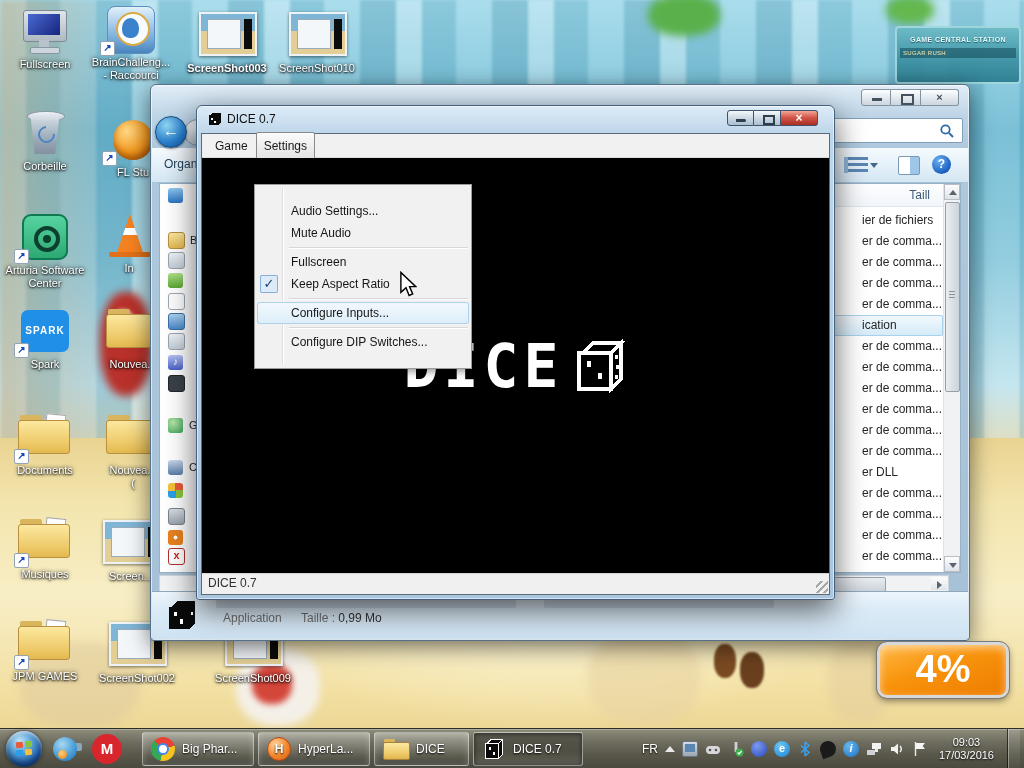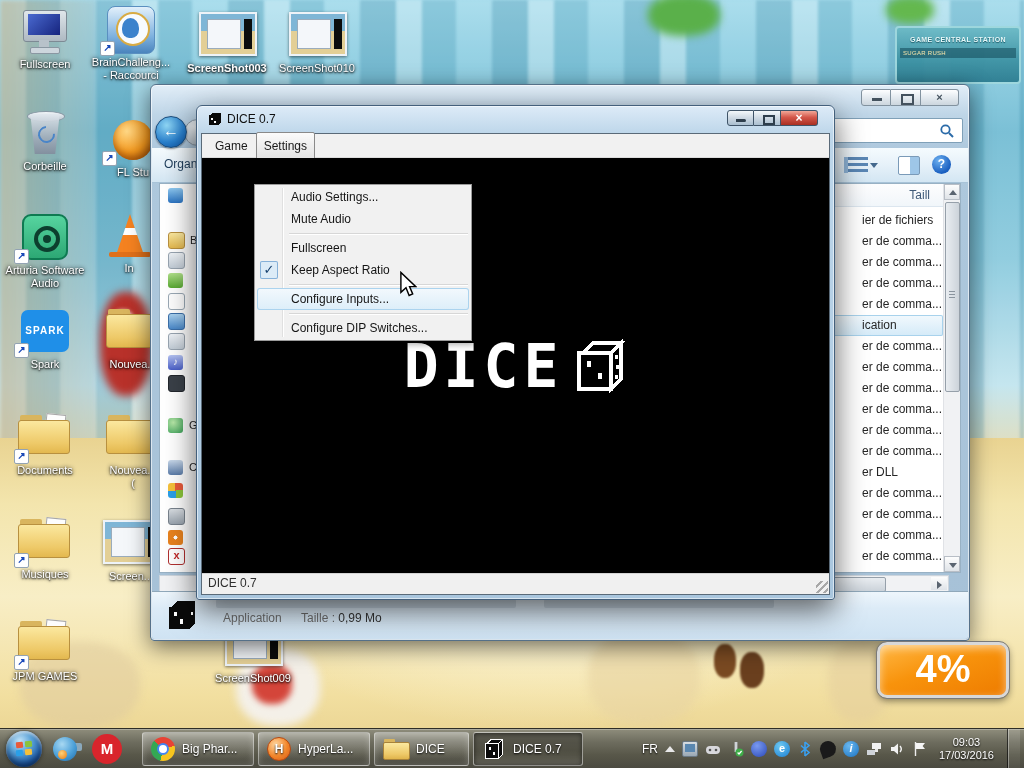--- a/index.html
+++ b/index.html
@@ -168,21 +168,21 @@
   .dclient{position:absolute;left:0;right:0;top:24px;bottom:21px;background:#000;
     display:flex;align-items:center;justify-content:center;}
   .logo{display:flex;align-items:center;gap:10px;}
   .logo-text{font-family:"DejaVu Sans Mono",monospace;font-weight:bold;font-size:58px;color:#fff;
     letter-spacing:5px;transform:scaleY(1.04);}
   .dstatus{position:absolute;left:0;right:0;bottom:0;height:20px;background:#f0f0f0;border-top:1px solid #d4d4d4;
     font-size:12px;color:#2e2e2e;line-height:19px;padding-left:6px;}
   .grip{position:absolute;right:1px;bottom:1px;width:12px;height:12px;
     background:repeating-linear-gradient(135deg,transparent 0 3px,#a8a8a8 3px 5px);}
   .smenu{position:absolute;left:52px;top:50px;width:216px;background:#f1f1f1;border:1px solid #9b9b9b;
-    box-shadow:3px 3px 7px rgba(0,0,0,.38);padding:1px 0;z-index:6;}
+    box-shadow:3px 3px 7px rgba(0,0,0,.38);padding:15px 0;z-index:6;}
   .smenu::before{content:"";position:absolute;left:27px;top:3px;bottom:3px;width:1px;background:#e0e0e0;box-shadow:1px 0 0 #fff;}
   .mi{position:relative;height:22px;line-height:22px;font-size:12px;color:#151515;padding-left:34px;margin:0 2px;}
   .mi.hot{box-shadow:inset 0 0 0 1px #abd3ee;background:linear-gradient(#f3f9fd,#dceef9);border-radius:3px;}
   .chk{position:absolute;left:3px;top:2px;width:18px;height:18px;background:#dcebf7;
     box-shadow:inset 0 0 0 1px #86b0d8;border-radius:2px;color:#16406e;font-size:13px;text-align:center;line-height:17px;}
   .msep{height:1px;background:#d7d7d7;margin:3px 3px 3px 34px;box-shadow:0 1px 0 #fff;}
   .cursor{position:absolute;left:399px;top:271px;z-index:12;}
   
   .badge{position:absolute;left:877px;top:642px;width:132px;height:56px;z-index:15;box-sizing:border-box;
     background:linear-gradient(160deg,#ffb743 0%,#f8930c 45%,#ee7c00 100%);
@@ -312,21 +312,21 @@
         <div class="ic-fl"></div>
         <div class="scarrow">↗</div>
       </div>
     <div class="lbl">FL Stu</div>
   </div>
   <div class="di" style="left:2px;top:214px;">
     <div class="icbox">
         <div class="ic-arturia"></div>
         <div class="scarrow">↗</div>
       </div>
-    <div class="lbl"><span>Arturia Software</span><span style="display:block">Audio</span></div>
+    <div class="lbl"><span>Arturia Software</span><span style="display:block">Center</span></div>
   </div>
   <div class="di" style="left:86px;top:212px;">
     <div class="icbox">
         <div class="ic-cone"></div>
         <div class="ic-cone-base"></div>
       </div>
     <div class="lbl">In</div>
   </div>
   <div class="di" style="left:2px;top:308px;">
     <div class="icbox">
@@ -374,20 +374,26 @@
     <div class="lbl">Screen...</div>
   </div>
   <div class="di" style="left:2px;top:620px;">
     <div class="icbox folder">
         <div class="fback"></div>
         <div class="paper"></div>
         <div class="ffront"></div>
         <div class="scarrow">↗</div>
       </div>
     <div class="lbl">JPM GAMES</div>
+  </div>
+  <div class="di" style="left:94px;top:622px;">
+    <div class="icbox">
+        <div class="th"></div>
+      </div>
+    <div class="lbl">ScreenShot002</div>
   </div>
   <div class="di" style="left:210px;top:622px;">
     <div class="icbox">
         <div class="th"></div>
       </div>
     <div class="lbl">ScreenShot009</div>
   </div>
 
   <div class="explorer">
     <div class="cap">

